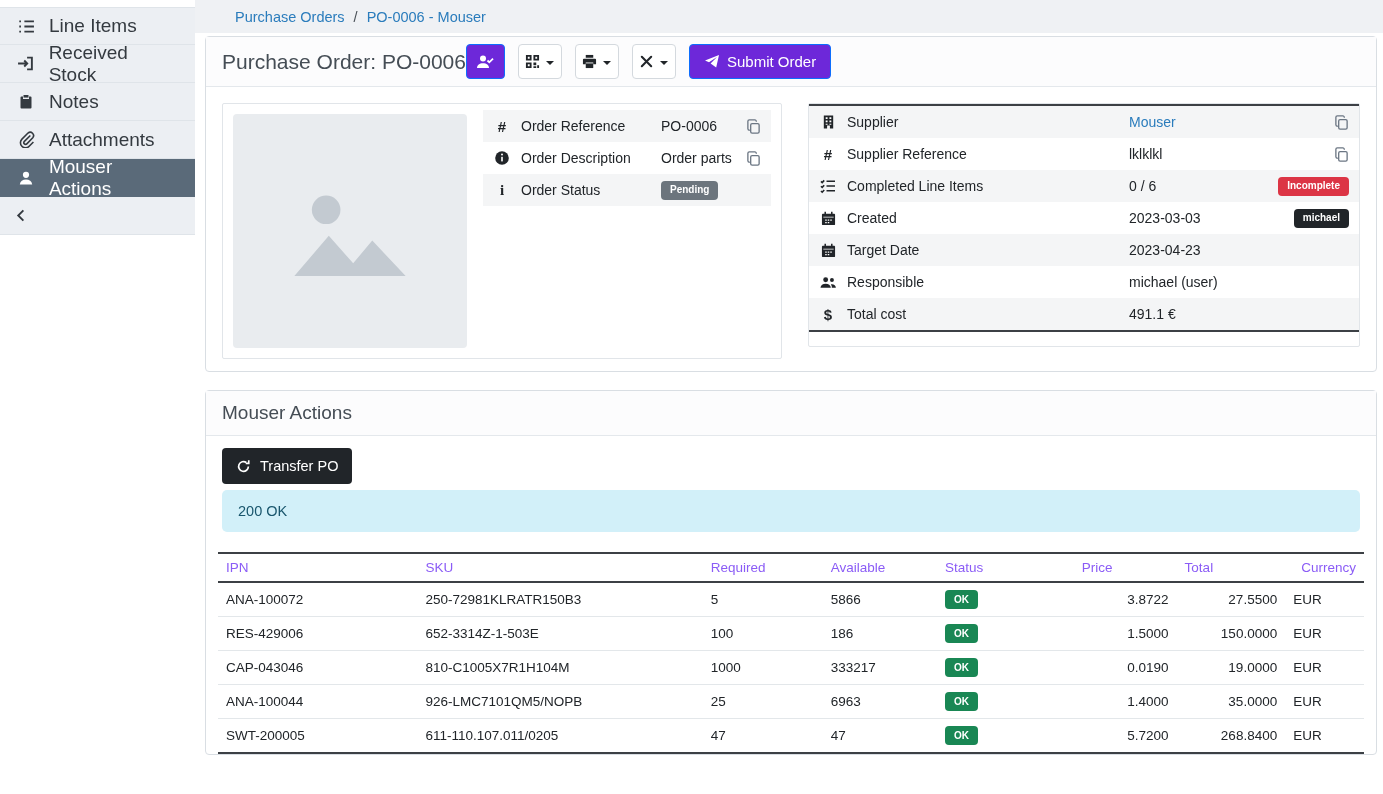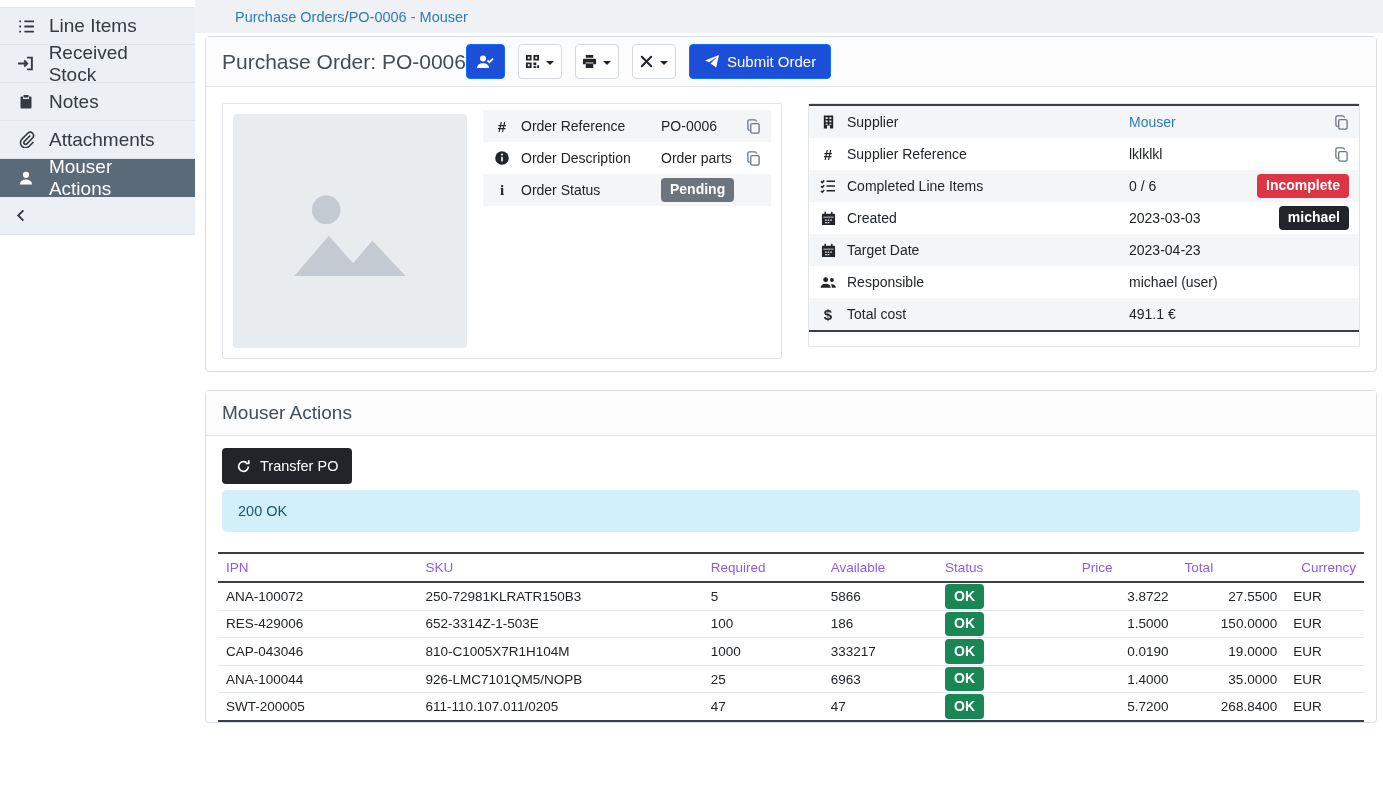--- a/index.html
+++ b/index.html
@@ -14,38 +14,38 @@
   .side-item:first-child{border-top:1px solid #dfe4e9}
   .side-item.active{background:#5a6a79;color:#fff;border-bottom-color:#5a6a79}
   .side-item .ic{width:18px;display:flex;justify-content:center}
   .side-collapse{display:flex;align-items:center;height:38px;padding:0 14px;
     background:#eceff3;color:#343a40;cursor:pointer;border-bottom:1px solid #dfe4e9}
   .ic svg{display:block}
 
   
   .main{flex:1;display:flex;flex-direction:column;min-width:0}
   .crumbbar{height:33px;flex:none;background:#eff1f4;display:flex;align-items:center;
-    padding:0 40px;font-size:14.5px}
+    gap:9px;padding:0 40px;font-size:14.5px}
   .crumbbar a{color:#2a7cbc;text-decoration:none;cursor:pointer}
   .crumb-sep{color:#495057}
   .content{flex:1;padding:3px 6px 0 10px;overflow:hidden}
 
   .card{border:1px solid #d9dee3;border-radius:4px;background:#fff}
   .card+.card{margin-top:18px}
   .card-header{display:flex;align-items:center;justify-content:flex-start;
     padding:7px 16px;border-bottom:1px solid #e4e8ec;background:#fcfcfd;min-height:45px}
   .title{font-size:21px;font-weight:500;color:#454d55}
   .title2{font-size:19px;font-weight:500;color:#454d55}
 
   
   .actions{display:flex;align-items:center;gap:13px}
   .btn{display:inline-flex;align-items:center;justify-content:center;gap:7px;height:35px;
     border-radius:4px;border:1px solid transparent;font-size:15px;cursor:pointer;
     font-family:inherit;background:#fff}
-  .btn-primary{background:#1d4ed8;border-color:#0d6efd;color:#fff}
+  .btn-primary{background:#6d28d9;border-color:#0d6efd;color:#fff}
   .btn-iconly{width:39px}
   .btn-outline{border-color:#d4d9de;color:#212529;width:44px;gap:6px}
   .caret{width:0;height:0;border-left:4px solid transparent;border-right:4px solid transparent;
     border-top:4.5px solid currentColor;margin-top:2px}
   .btn-submit{padding:0 14px}
 
   
   .card-body{padding:16px 16px 12px}
   .details{display:flex;gap:26px}
   .box{border:1px solid #e1e5e9;border-radius:2px;background:#fff}
@@ -62,39 +62,39 @@
   .dicon.txt{font-size:15px;font-weight:700}
   .dicon.serif{font-family:"Liberation Serif","DejaVu Serif",serif;font-weight:800;font-size:15px}
   .dlabel{flex:none}
   .box-left .dlabel{width:140px}
   .box-right .dlabel{width:282px}
   .dvalue{flex:1;min-width:0}
   .dend{margin-left:auto;display:flex;padding:0 10px;flex:none}
   .copy-btn{color:#6b7683;cursor:pointer;display:flex}
   a.link{color:#2a7cbc;text-decoration:none;cursor:pointer}
 
-  .badge{display:inline-block;padding:2.5px 9px;border-radius:4px;font-size:14px;
+  .badge{display:inline-block;padding:2.5px 9px;border-radius:4px;font-size:10px;
     font-weight:700;color:#fff;line-height:1.4}
   .badge-gray{background:#6c757d}
   .badge-red{background:#dc3545}
   .badge-dark{background:#212529}
   .badge-green{background:#198754}
 
   
   .panel-body{padding:12px 12px 0}
   .btn-dark{background:#212529;color:#fff;height:36px;padding:0 14px;font-size:14.5px;
     border:none;border-radius:4px;display:inline-flex;align-items:center;gap:9px;
     cursor:pointer;margin:0 0 6px 4px;font-family:inherit}
   .alert{background:#d2f0f9;color:#19566d;border-radius:5px;padding:13px 16px;
     font-size:14.5px;margin:0 4px}
 
   .mtable{width:100%;border-collapse:collapse;margin-top:20px;font-size:13.5px}
   .mtable th{font-weight:500;text-align:left;padding:6px 8px;
     border-top:2px solid #3c4045;border-bottom:2px solid #3c4045;color:#8b5cf6}
-  .mtable td{padding:1px 8px;border-bottom:1px solid #e3e7ea}
+  .mtable td{padding:7px 8px;border-bottom:1px solid #e3e7ea}
   .mtable tbody tr:last-child td{border-bottom:2px solid #3c4045}
   .c-ipn{width:17.5%}.c-sku{width:25%}.c-req{width:10.5%}.c-av{width:10%}.c-st{width:12%}
   .c-pr{width:9%;text-align:right}.c-tot{width:9.5%;text-align:right}
   .c-cur{width:6.5%;padding-left:16px}
   .mtable th.c-cur{padding-left:16px}
 </style>
 </head>
 <body>
 
 <div class="app">

